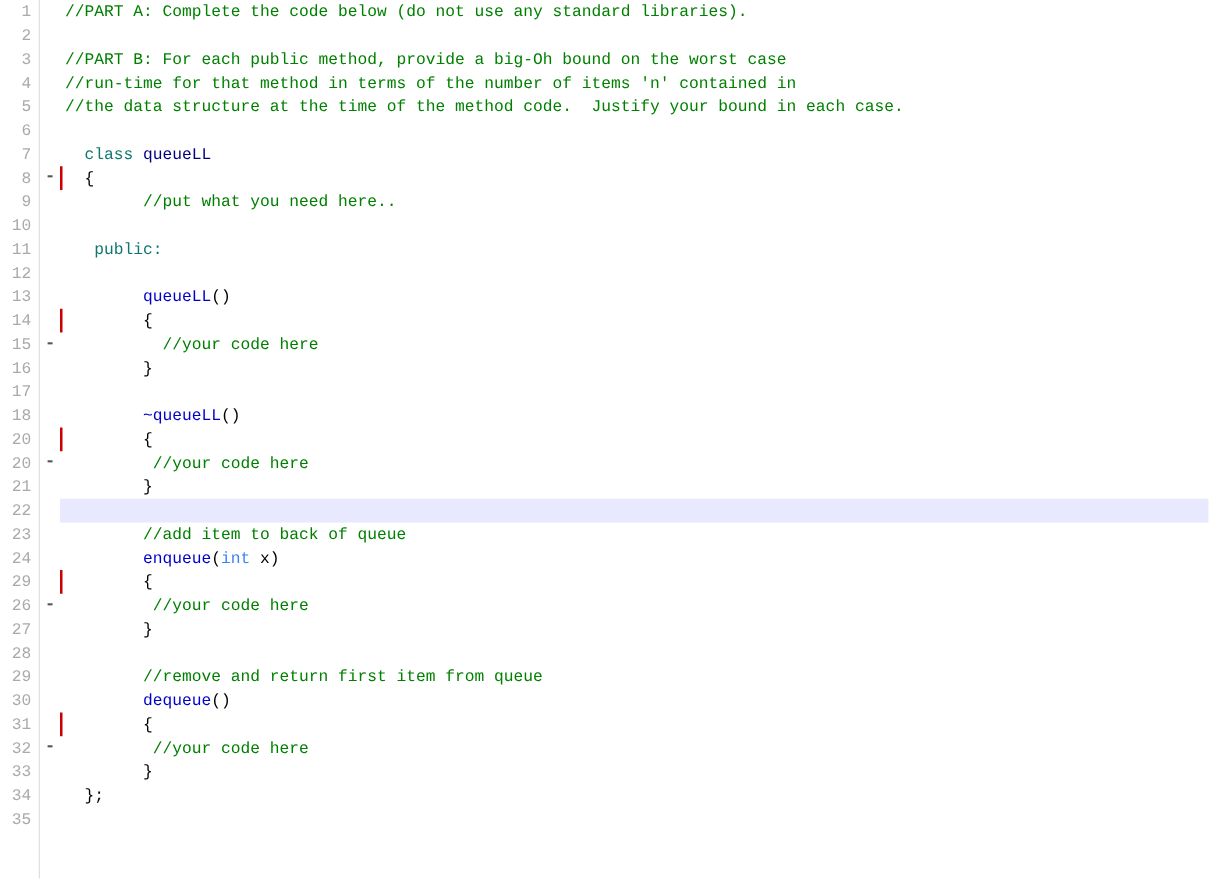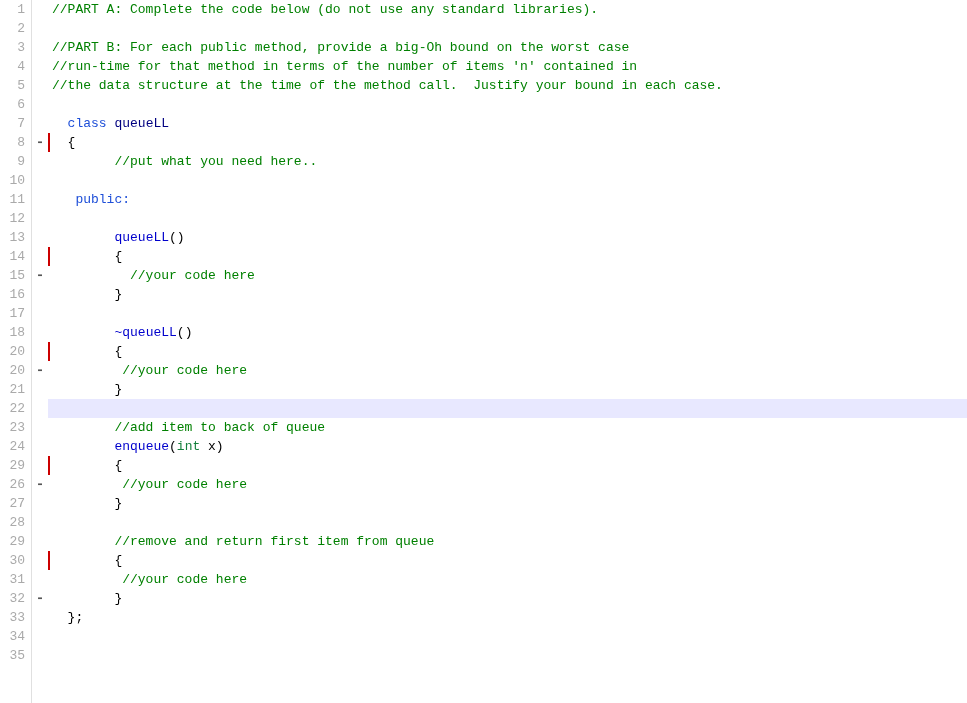--- a/index.html
+++ b/index.html
@@ -92,25 +92,25 @@
       color: #888888;
       font-size: 10px;
     }
 
     @keyframes blink {
       50% { opacity: 0; }
     }
 
     
     .c-comment { color: #008000; }
-    .c-keyword { color: #1d4ed8; }
+    .c-keyword { color: #0f766e; }
     .c-class { color: #000080; }
     .c-method { color: #0000cc; }
     .c-text { color: #000000; }
-    .c-type { color: #15803d; }
+    .c-type { color: #3b82f6; }
   </style>
 </head>
 <body>
 
 <div class="code-editor">
   <div class="code-container">
     <div class="line-numbers">
 
     <span class="line-number">1</span>
         <span class="line-number">2</span>
@@ -185,21 +185,21 @@
           <div class="fold-marker" style="top: 589px; color: rgb(85, 85, 85); font-size: 14px; font-weight: bold;">⁃</div>
           <div class="fold-marker" style="top: 608px;"></div>
           <div class="fold-marker" style="top: 627px;"></div>
           <div class="fold-marker" style="top: 646px;"></div>
         </div>
         <div class="code-lines">
           <div class="code-line"><span class="c-comment">//PART A: Complete the code below (do not use any standard libraries).</span></div>
           <div class="code-line"><span class="c-text"></span></div>
           <div class="code-line"><span class="c-comment">//PART B: For each public method, provide a big-Oh bound on the worst case</span></div>
           <div class="code-line"><span class="c-comment">//run-time for that method in terms of the number of items 'n' contained in</span></div>
-          <div class="code-line"><span class="c-comment">//the data structure at the time of the method call.  Justify your bound in each case.</span></div>
+          <div class="code-line"><span class="c-comment">//the data structure at the time of the method code.  Justify your bound in each case.</span></div>
           <div class="code-line"><span class="c-text"></span></div>
           <div class="code-line"><span class="c-text">  </span><span class="c-keyword">class </span><span class="c-class">queueLL</span></div>
           <div class="code-line" style="border-left: 2px solid rgb(204, 0, 0); padding-left: 2px;"><span class="c-text">  {</span></div>
           <div class="code-line"><span class="c-comment">        //put what you need here..</span></div>
           <div class="code-line"><span class="c-text"></span></div>
           <div class="code-line"><span class="c-text">   </span><span class="c-keyword">public:</span></div>
           <div class="code-line"><span class="c-text"></span></div>
           <div class="code-line"><span class="c-text">        </span><span class="c-method">queueLL</span><span class="c-text">()</span></div>
           <div class="code-line" style="border-left: 2px solid rgb(204, 0, 0); padding-left: 2px;"><span class="c-text">        {</span></div>
           <div class="code-line"><span class="c-comment">          //your code here</span></div>
@@ -210,20 +210,21 @@
           <div class="code-line"><span class="c-comment">         //your code here</span></div>
           <div class="code-line"><span class="c-text">        }</span></div>
           <div class="code-line highlighted"><span class="c-text"></span></div>
           <div class="code-line"><span class="c-comment">        //add item to back of queue</span></div>
           <div class="code-line"><span class="c-text">        </span><span class="c-method">enqueue</span><span class="c-text">(</span><span class="c-type">int</span><span class="c-text"> x)</span></div>
           <div class="code-line" style="border-left: 2px solid rgb(204, 0, 0); padding-left: 2px;"><span class="c-text">        {</span></div>
           <div class="code-line"><span class="c-comment">         //your code here</span></div>
           <div class="code-line"><span class="c-text">        }</span></div>
           <div class="code-line"><span class="c-text"></span></div>
           <div class="code-line"><span class="c-comment">        //remove and return first item from queue</span></div>
+          <div class="code-line"><span class="c-text">        </span><span class="c-method">dequeue</span><span class="c-text">()</span></div>
           <div class="code-line" style="border-left: 2px solid rgb(204, 0, 0); padding-left: 2px;"><span class="c-text">        {</span></div>
           <div class="code-line"><span class="c-comment">         //your code here</span></div>
           <div class="code-line"><span class="c-text">        }</span></div>
           <div class="code-line"><span class="c-text">  };</span></div>
         </div>
       </div>
   </div>
 </div>
 
 </body></html>

